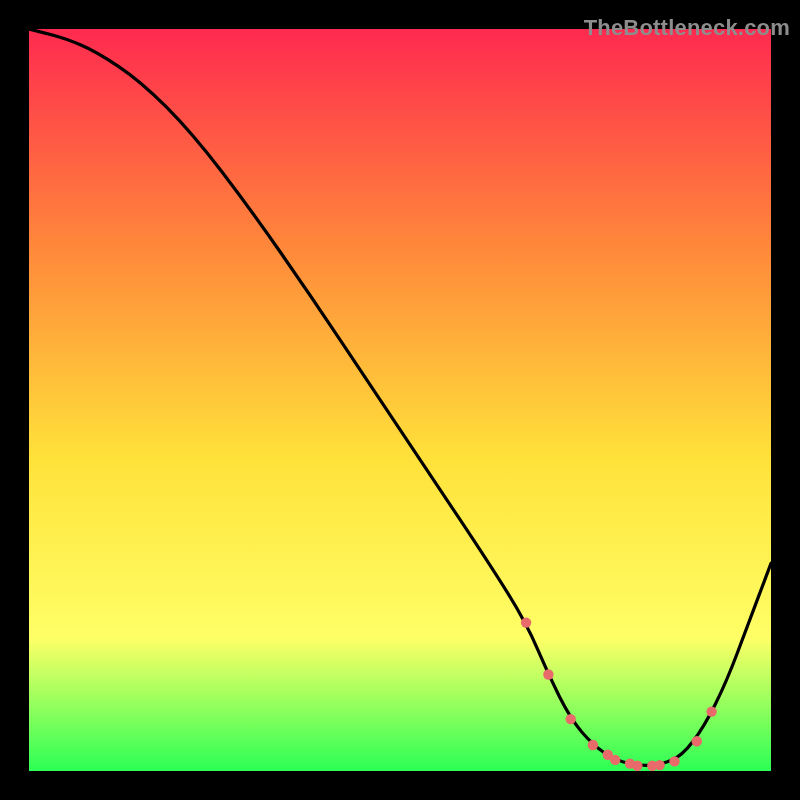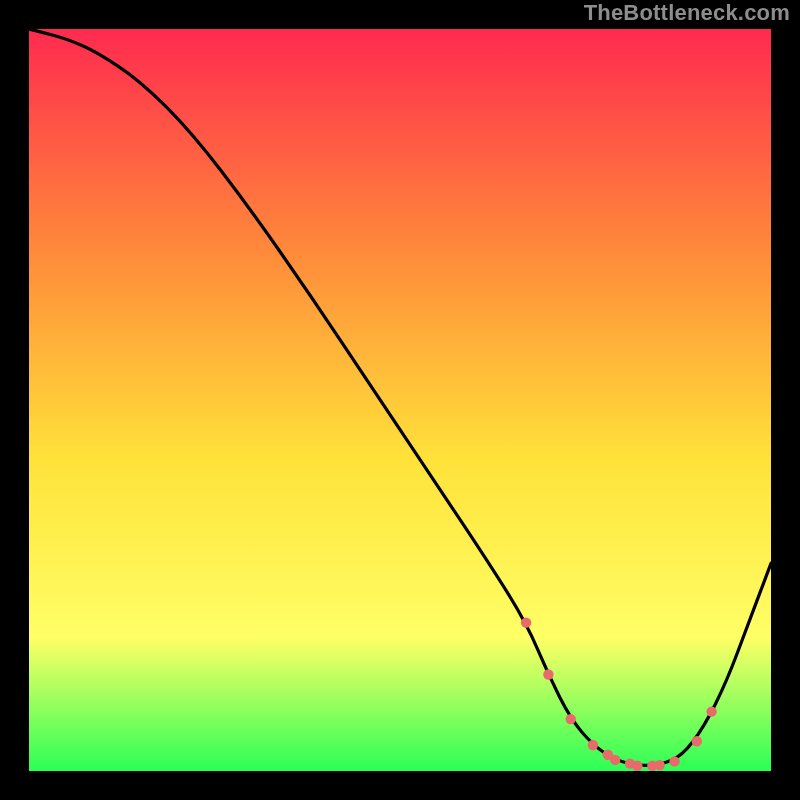--- a/index.html
+++ b/index.html
@@ -19,21 +19,21 @@
   }
   .plot-area {
     position: absolute;
     left: 29px;
     top: 29px;
     width: 742px;
     height: 742px;
   }
   .watermark {
     position: absolute;
-    top: 0;
+    top: 15px;
     right: 10px;
     font-family: Arial, Helvetica, sans-serif;
     font-size: 22px;
     font-weight: 600;
     color: #8d8d8d;
     letter-spacing: 0.2px;
   }
   svg { display: block; }
 </style>
 </head>

